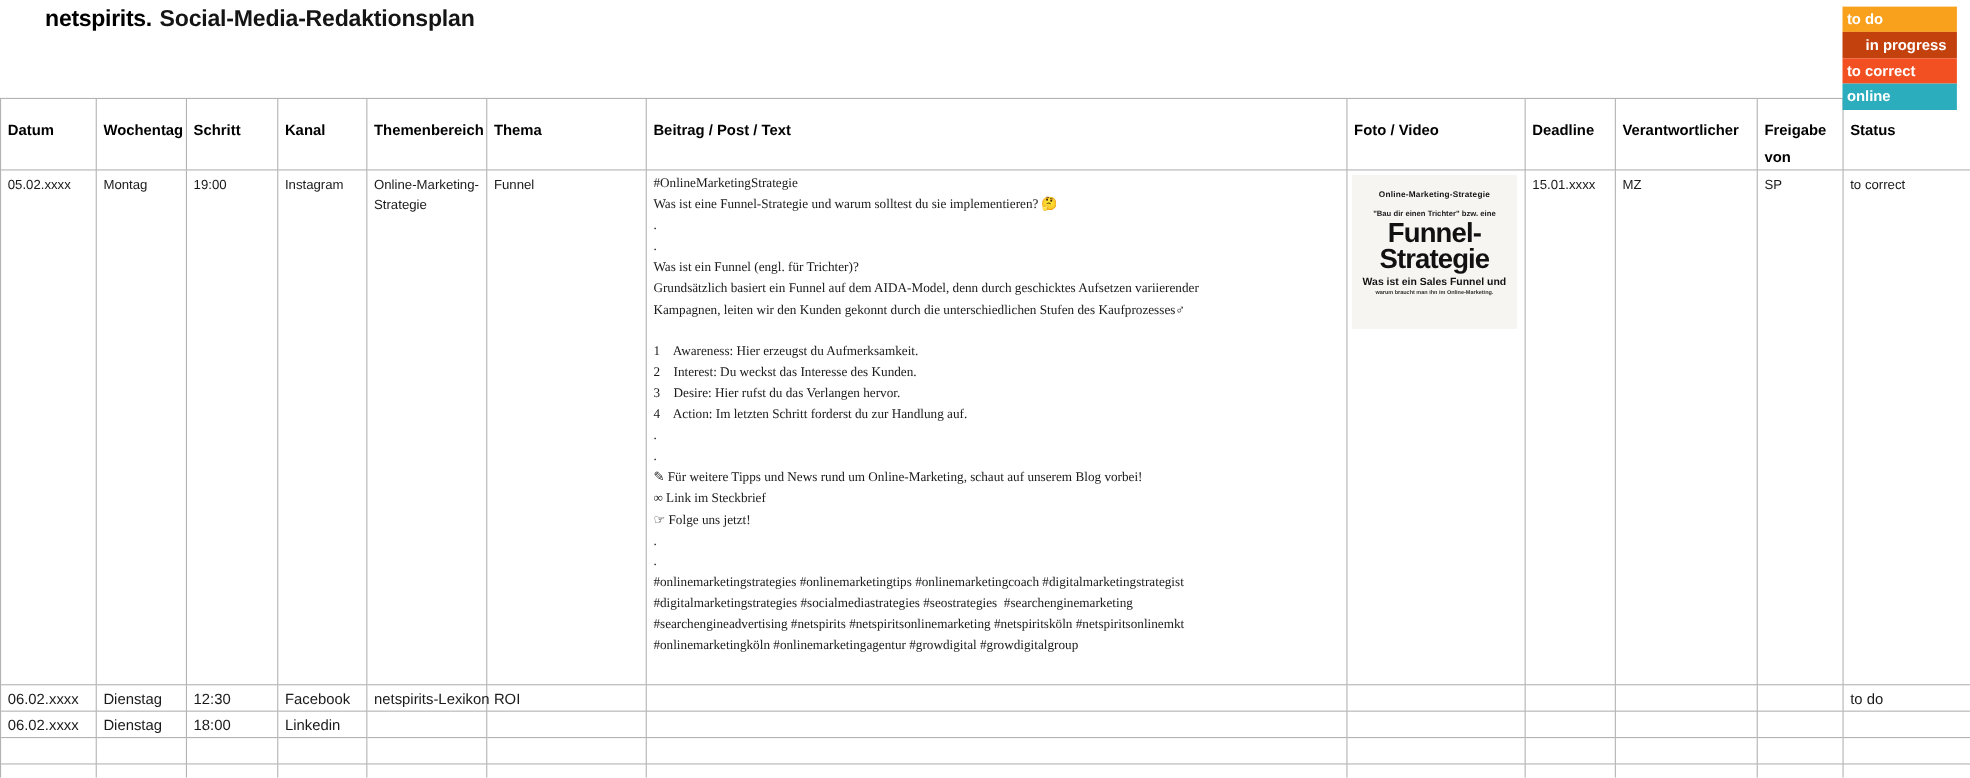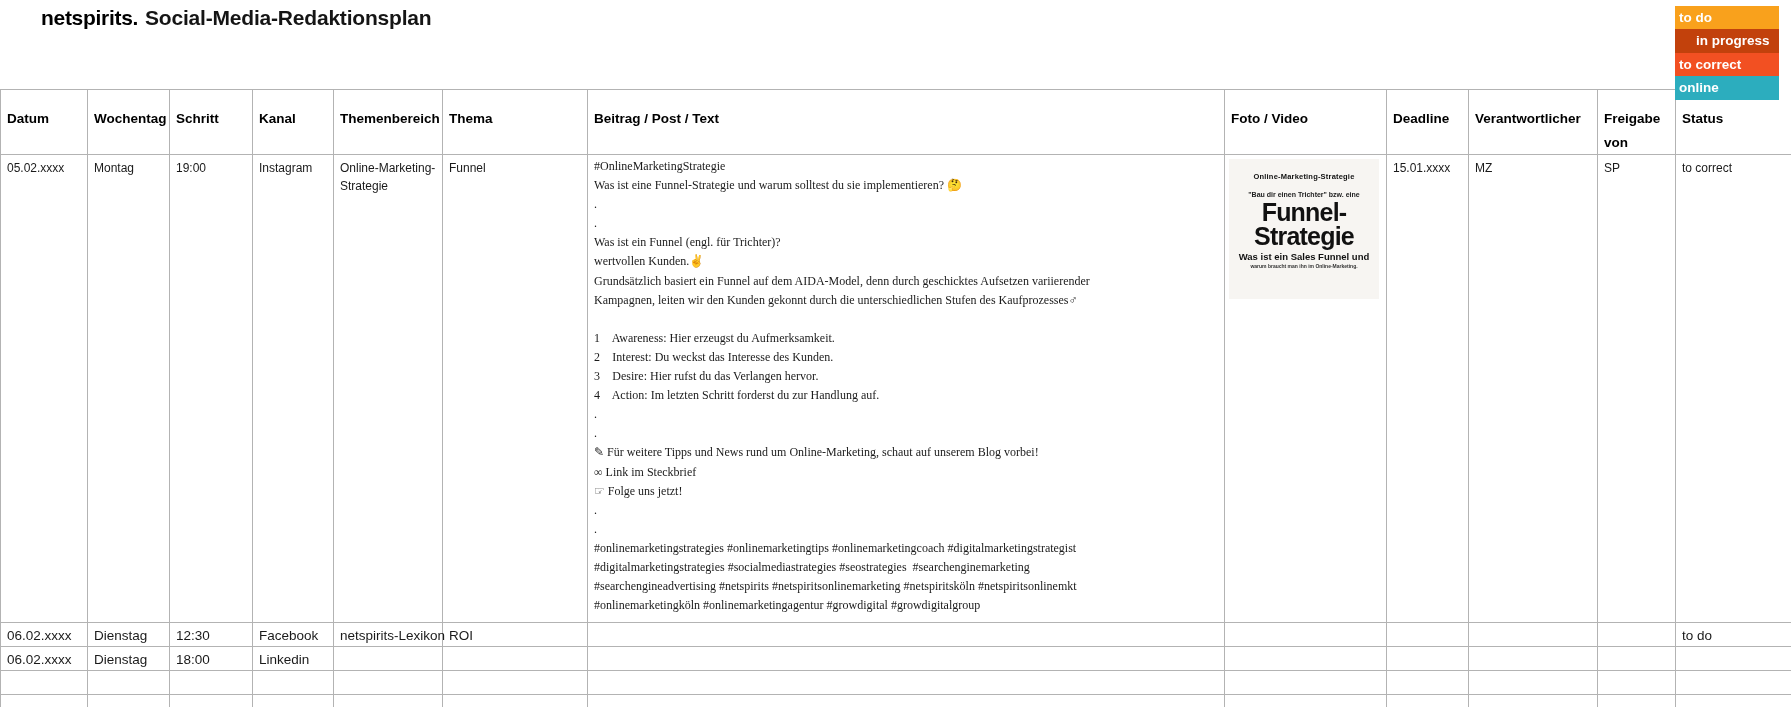--- a/index.html
+++ b/index.html
@@ -77,21 +77,20 @@
       <div class="cell small">Instagram</div>
       <div class="cell small">Online-Marketing-Strategie</div>
       <div class="cell small">Funnel</div>
       <div class="cell post">
         <div>
             <div class="pl">#OnlineMarketingStrategie</div>
             <div class="pl">Was ist eine Funnel-Strategie und warum solltest du sie implementieren? 🤔</div>
             <div class="pl">.</div>
             <div class="pl">.</div>
             <div class="pl">Was ist ein Funnel (engl. für Trichter)?</div>
-            <div class="pl">wertvollen Kunden.✌</div>
             <div class="pl">Grundsätzlich basiert ein Funnel auf dem AIDA-Model, denn durch geschicktes Aufsetzen variierender</div>
             <div class="pl">Kampagnen, leiten wir den Kunden gekonnt durch die unterschiedlichen Stufen des Kaufprozesses♂</div>
             <div class="pl"></div>
             <div class="pl">1⃣ Awareness: Hier erzeugst du Aufmerksamkeit.</div>
             <div class="pl">2⃣ Interest: Du weckst das Interesse des Kunden.</div>
             <div class="pl">3⃣ Desire: Hier rufst du das Verlangen hervor.</div>
             <div class="pl">4⃣ Action: Im letzten Schritt forderst du zur Handlung auf.</div>
             <div class="pl">.</div>
             <div class="pl">.</div>
             <div class="pl">✎ Für weitere Tipps und News rund um Online-Marketing, schaut auf unserem Blog vorbei!</div>

